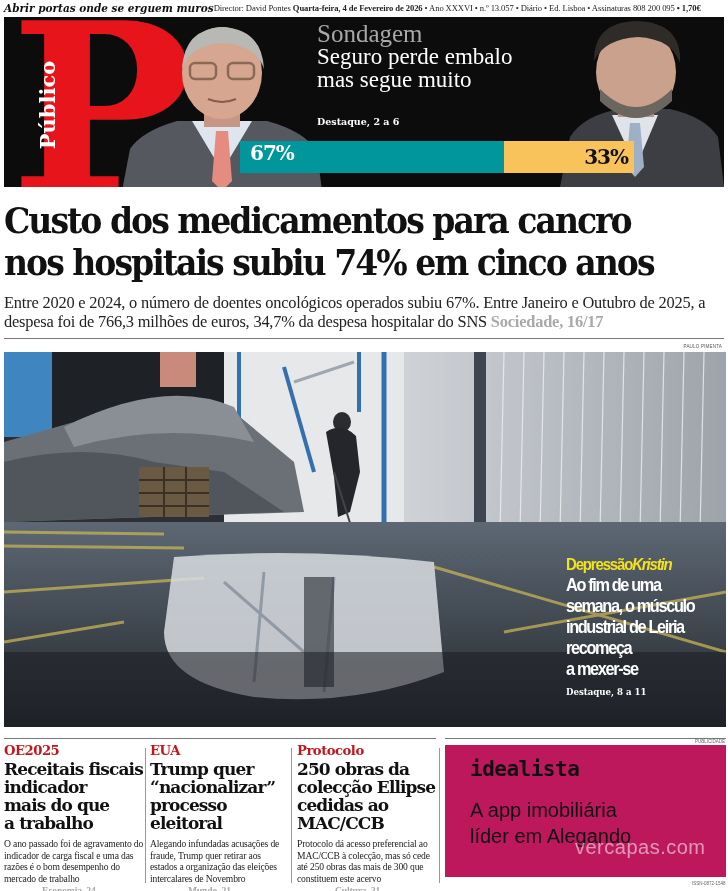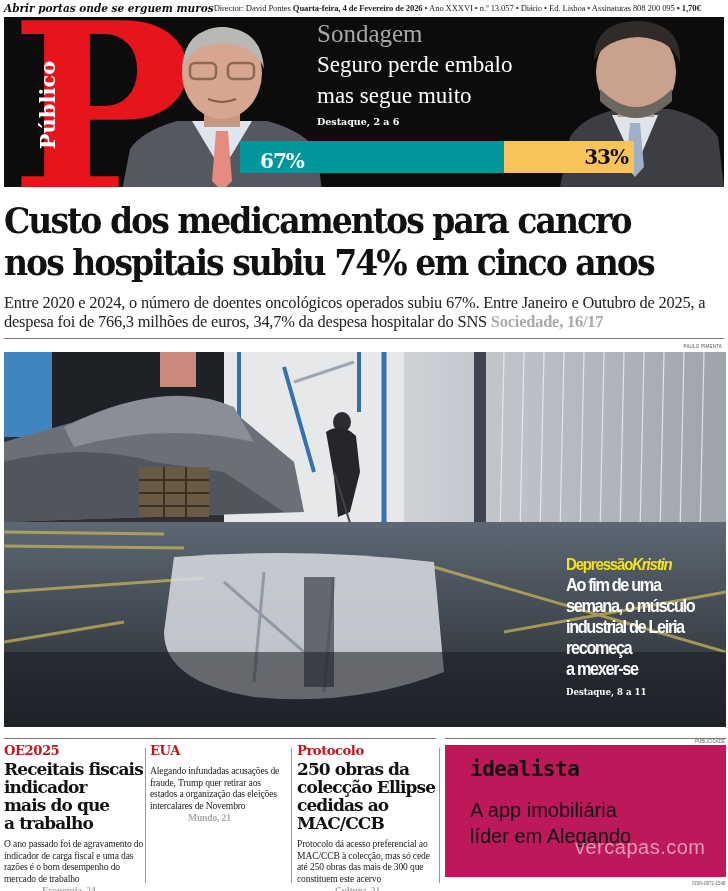--- a/index.html
+++ b/index.html
@@ -17,25 +17,25 @@
   .banner { position: absolute; left: 4px; top: 17px; width: 720px; height: 170px; background: #0c0c0c; overflow: hidden; }
   .logo-p { position: absolute; left: 6px; top: -24px; font-family: "DejaVu Serif", serif; font-weight: bold; font-size: 232px; line-height: 1; color: #e8141b; letter-spacing: -4px; transform: scaleX(1.05); transform-origin: left top; }
   .logo-word { position: absolute; left: 33px; top: 38px; width: 20px; height: 100px; }
   .logo-word span { position: absolute; left: 50%; top: 50%; transform: translate(-50%, -50%) rotate(-90deg); font-family: "DejaVu Serif", serif; font-weight: bold; font-size: 21px; color: #ffffff; white-space: nowrap; }
 
   .person-left { position: absolute; left: 118px; top: 4px; width: 200px; height: 170px; }
   .person-right { position: absolute; left: 556px; top: 0px; width: 164px; height: 170px; }
 
   .poll-kicker { position: absolute; left: 313px; top: 4px; font-family: "Liberation Serif", serif; font-size: 25px; color: #a8a8a8; line-height: 1; }
   .poll-headline { position: absolute; left: 313px; top: 28px; width: 260px; font-family: "Liberation Serif", serif; font-size: 23px; line-height: 23px; color: #ffffff; }
-  .poll-headline span { display: block; white-space: nowrap; margin-top: 8px; }
+  .poll-headline span { display: block; white-space: nowrap; }
   .poll-ref { position: absolute; left: 313px; top: 99px; font-family: "DejaVu Serif", serif; font-weight: bold; font-size: 9.5px; color: #ffffff; }
 
   .poll-bar { position: absolute; left: 236px; top: 124px; width: 394px; height: 32px; display: flex; }
-  .poll-seg-a { background: #00969b; width: 67%; height: 100%; display: flex; align-items: flex-end; padding-left: 20px; }
+  .poll-seg-a { background: #00969b; width: 67%; height: 100%; display: flex; align-items: flex-start; padding-left: 10px; }
   .poll-seg-b { background: #f9c35c; width: 33%; height: 100%; display: flex; align-items: center; justify-content: flex-end; padding-right: 6px; }
   .poll-seg-a span, .poll-seg-b span { font-family: "DejaVu Serif", serif; font-weight: bold; font-size: 20px; letter-spacing: -1px; }
   .poll-seg-a span { color: #ffffff; }
   .poll-seg-b span { color: #111; }
 
   
   .main-headline { position: absolute; left: 4px; top: 200px; width: 724px; font-family: "DejaVu Serif", serif; font-weight: bold; font-size: 34.5px; line-height: 42px; letter-spacing: -2.1px; color: #111; transform: scaleX(0.96); transform-origin: left top; }
   .main-headline span { display: block; white-space: nowrap; }
   .main-standfirst { position: absolute; left: 4px; top: 293px; width: 722px; font-family: "Liberation Serif", serif; font-size: 16.4px; line-height: 19px; color: #222; letter-spacing: -0.2px; }
   .main-standfirst .ref { color: #a9a9a9; font-weight: bold; }
@@ -240,20 +240,26 @@
   </div>
   <p class="story-body">
     <span>O ano passado foi de agravamento do indicador de carga fiscal e uma das razões é o bom desempenho do mercado de trabalho</span>
     <span class="ref">Economia, 24</span>
   </p>
 </div>
 <div class="vrule" style="left:145px;"></div>
 
 <div class="story" style="left:150px;">
   <div class="story-kicker">EUA</div>
+  <div class="story-headline">
+    <span>Trump quer</span>
+    <span>“nacionalizar”</span>
+    <span>processo</span>
+    <span>eleitoral</span>
+  </div>
   <p class="story-body">
     <span>Alegando infundadas acusações de fraude, Trump quer retirar aos estados a organização das eleições intercalares de Novembro</span>
     <span class="ref">Mundo, 21</span>
   </p>
 </div>
 <div class="vrule" style="left:291px;"></div>
 
 <div class="story" style="left:297px;width:142px;">
   <div class="story-kicker">Protocolo</div>
   <div class="story-headline">

